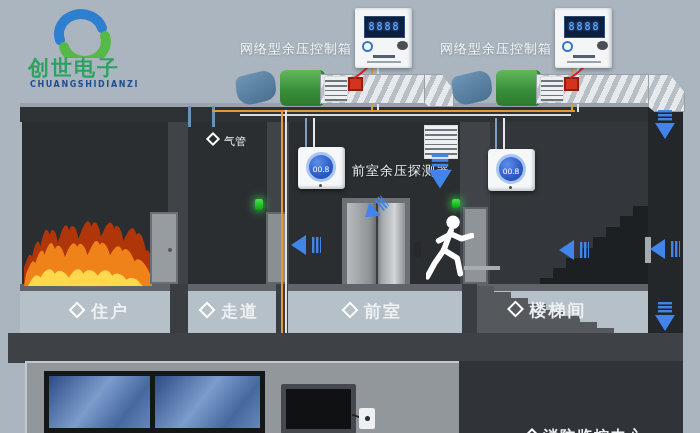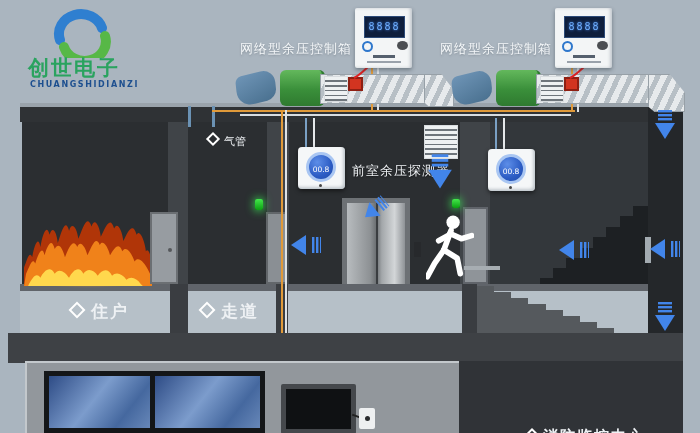--- a/index.html
+++ b/index.html
@@ -62,20 +62,22 @@
   <svg class="abs" style="left:477px;top:286px;" width="171" height="47">
     <path d="M0,0 H17 V6 H34 V12 H51 V18 H69 V24 H86 V30 H103 V36 H120 V42 H137 V47 H0 Z" fill="#55595d"></path>
   </svg>
 
   <div class="abs" style="left:170px;top:284px;width:18px;height:49px;background:#3a3d41;"></div>
   <div class="abs" style="left:276px;top:284px;width:12px;height:49px;background:#3a3d41;"></div>
   <div class="abs" style="left:462px;top:284px;width:15px;height:49px;background:#3a3d41;"></div>
 
   <div class="abs txt room-label" style="left:100px;top:300px;"><span class="dia"></span><span>住户</span></div>
   <div class="abs txt room-label" style="left:230px;top:300px;"><span class="dia"></span><span>走道</span></div>
+  <div class="abs txt room-label" style="left:373px;top:300px;"><span class="dia"></span><span>前室</span></div>
+  <div class="abs txt room-label" style="left:548px;top:299px;"><span class="dia"></span><span>楼梯间</span></div>
 
   <div class="abs" style="left:648px;top:108px;width:35px;height:254px;background:#24272a;"></div>
   <div class="abs" style="left:645px;top:237px;width:6px;height:26px;background:#a3abb1;"></div>
 
   <div class="abs" style="left:24px;top:268px;width:128px;height:20px;background:radial-gradient(ellipse at center,rgba(255,170,60,.85),transparent 70%);"></div>
   <svg class="abs" style="left:24px;top:204px;" width="128" height="82" viewBox="0 0 125 80">
     <path fill="#b03508" d="M0,80 L0,62 C3,55 5,45 8,52 C10,40 14,30 16,42 C18,30 22,18 25,30 C28,20 32,28 33,38 C36,30 40,12 44,26 C47,16 52,24 53,34 C57,26 61,8 66,22 C69,12 74,22 75,32 C79,24 84,10 88,24 C91,16 96,26 97,36 C101,28 106,16 110,30 C113,24 118,36 119,46 C122,42 124,52 125,58 L125,80 Z"></path>
     <path fill="#f0821a" d="M0,80 L2,68 C6,60 8,52 11,58 C14,48 18,40 20,50 C23,40 27,32 30,44 C34,36 38,44 40,52 C43,44 48,32 52,42 C55,34 60,42 62,50 C66,42 70,30 74,40 C77,34 82,42 84,50 C88,44 92,36 96,46 C100,40 105,48 108,56 C112,50 118,58 121,64 L125,72 L125,80 Z"></path>
     <path fill="#ffd84d" d="M4,80 C8,72 12,66 16,72 C20,64 26,60 30,68 C34,62 40,66 44,72 C48,64 54,60 58,68 C62,62 68,64 72,70 C76,64 82,62 86,70 C90,66 96,68 100,74 C104,70 110,72 114,78 L116,80 L4,80 Z"></path>
   </svg>

